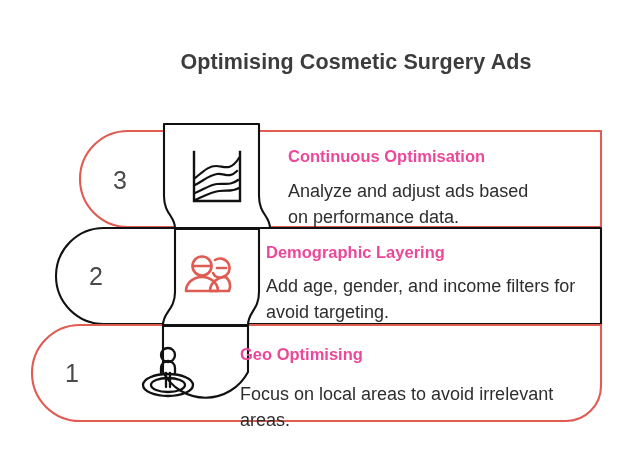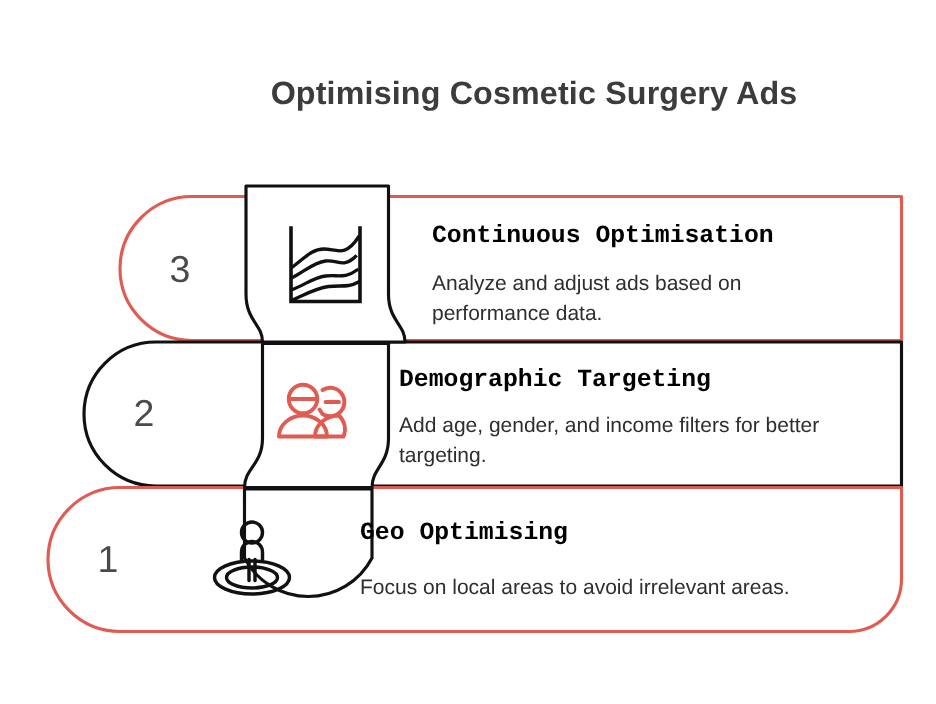--- a/index.html
+++ b/index.html
@@ -63,29 +63,28 @@
     color: #4a4a4a;
     font-weight: normal;
     text-align: center;
     line-height: 1;
   }
 
   .step-title {
     position: absolute;
     font-size: 16.5px;
     font-weight: bold;
-    color: #000000;
+    color: #ec4899;
     line-height: 1.2;
     white-space: nowrap;
-    font-family: Liberation Mono, monospace;
   }
 
   .step-desc {
     position: absolute;
-    font-size: 14px;
+    font-size: 18px;
     color: #2e2e2e;
     line-height: 1.45;
   }
 
   
   #num-3   { left: 92px;  top: 168px; width: 56px; }
   #title-3 { left: 288px; top: 147px; }
   #desc-3  { left: 288px; top: 178px; width: 262px; }
 
   
@@ -209,21 +208,21 @@
 
   </svg>
 
   <div class="overlay">
 
     <div class="step-number" id="num-3">3</div>
     <div class="step-title" id="title-3">Continuous Optimisation</div>
     <div class="step-desc" id="desc-3">Analyze and adjust ads based on performance data.</div>
 
     <div class="step-number" id="num-2">2</div>
-    <div class="step-title" id="title-2">Demographic Targeting</div>
-    <div class="step-desc" id="desc-2">Add age, gender, and income filters for better targeting.</div>
+    <div class="step-title" id="title-2">Demographic Layering</div>
+    <div class="step-desc" id="desc-2">Add age, gender, and income filters for avoid targeting.</div>
 
     <div class="step-number" id="num-1">1</div>
     <div class="step-title" id="title-1">Geo Optimising</div>
     <div class="step-desc" id="desc-1">Focus on local areas to avoid irrelevant areas.</div>
 
   </div>
 </div>
 
 </body></html>

